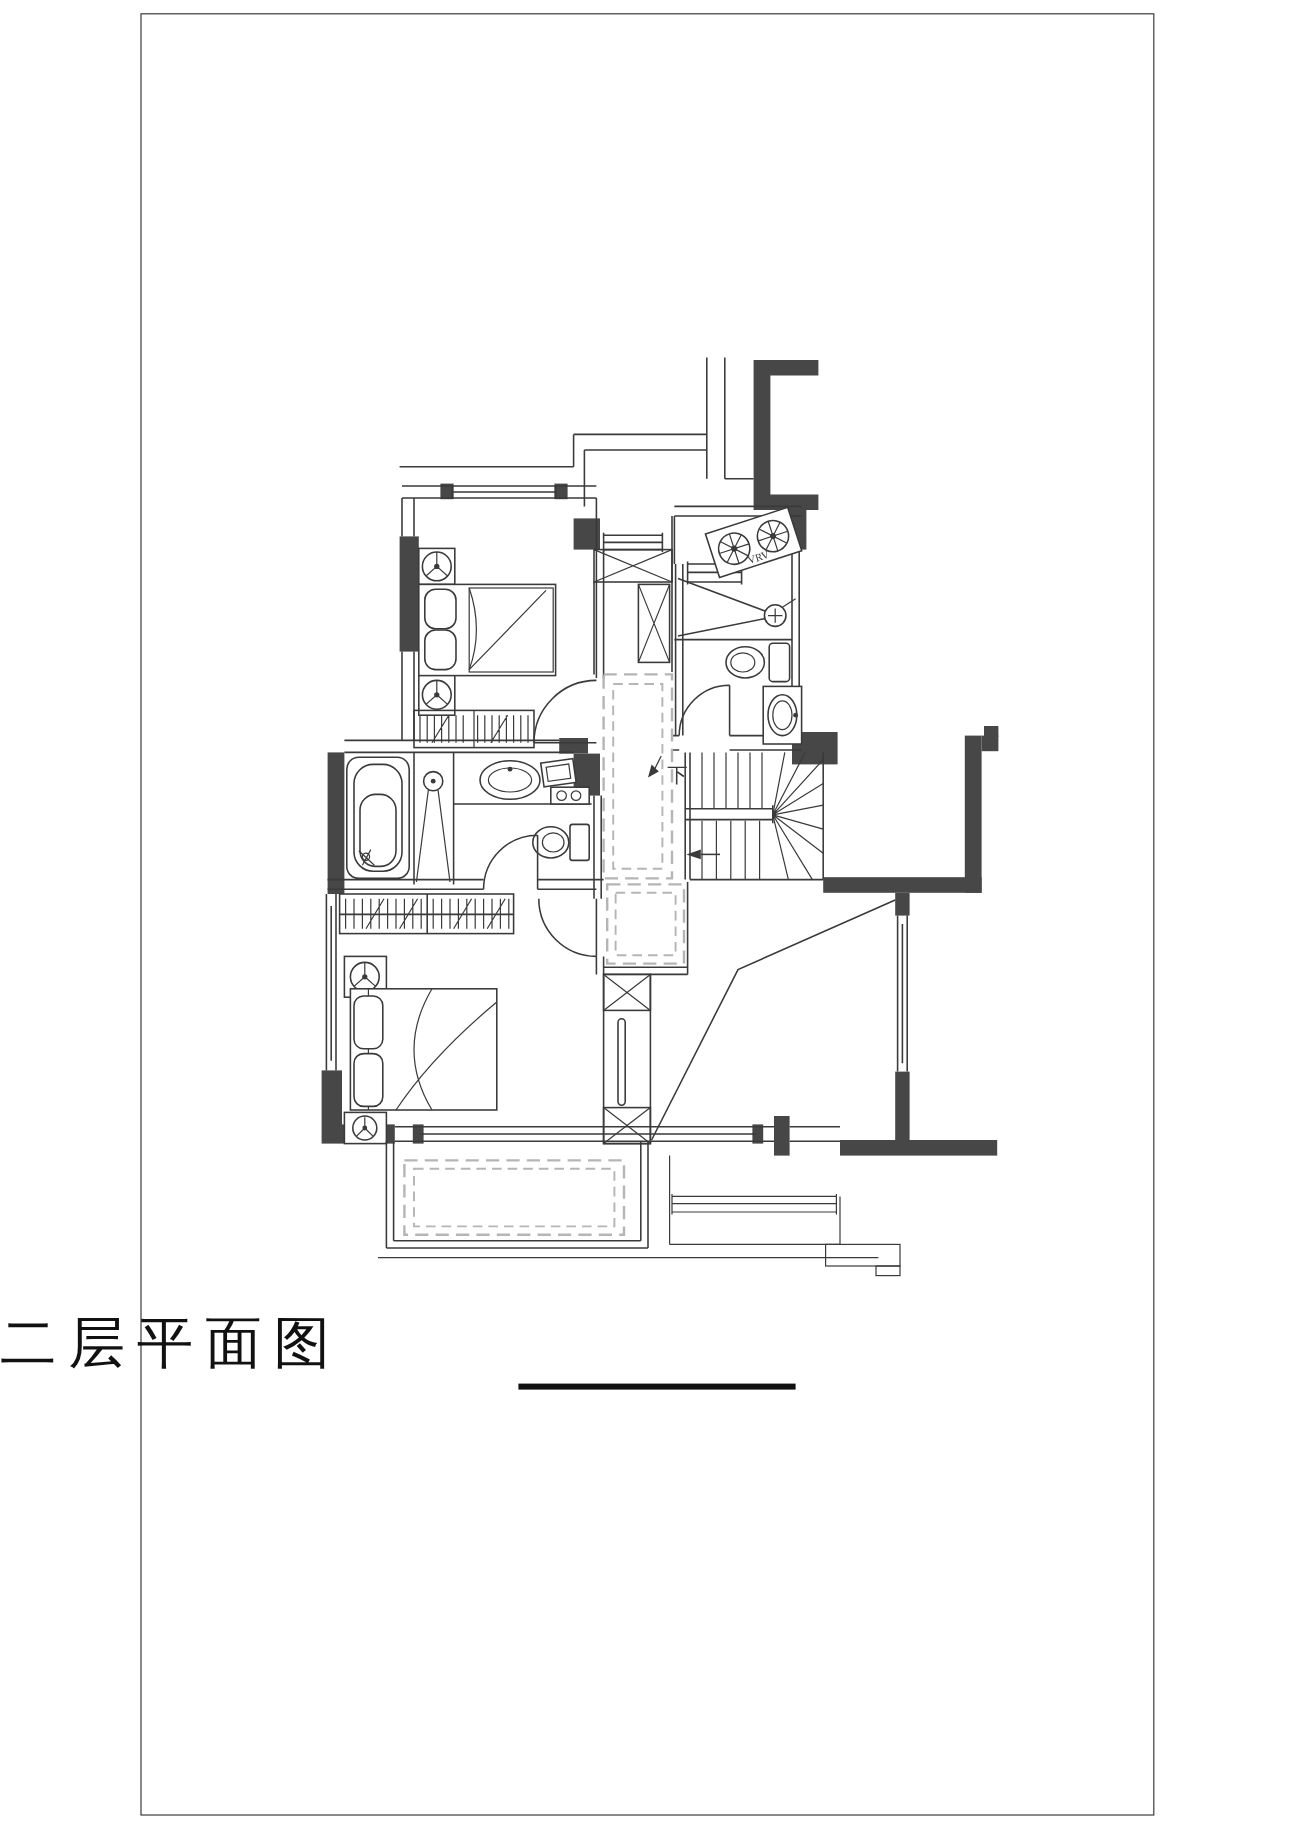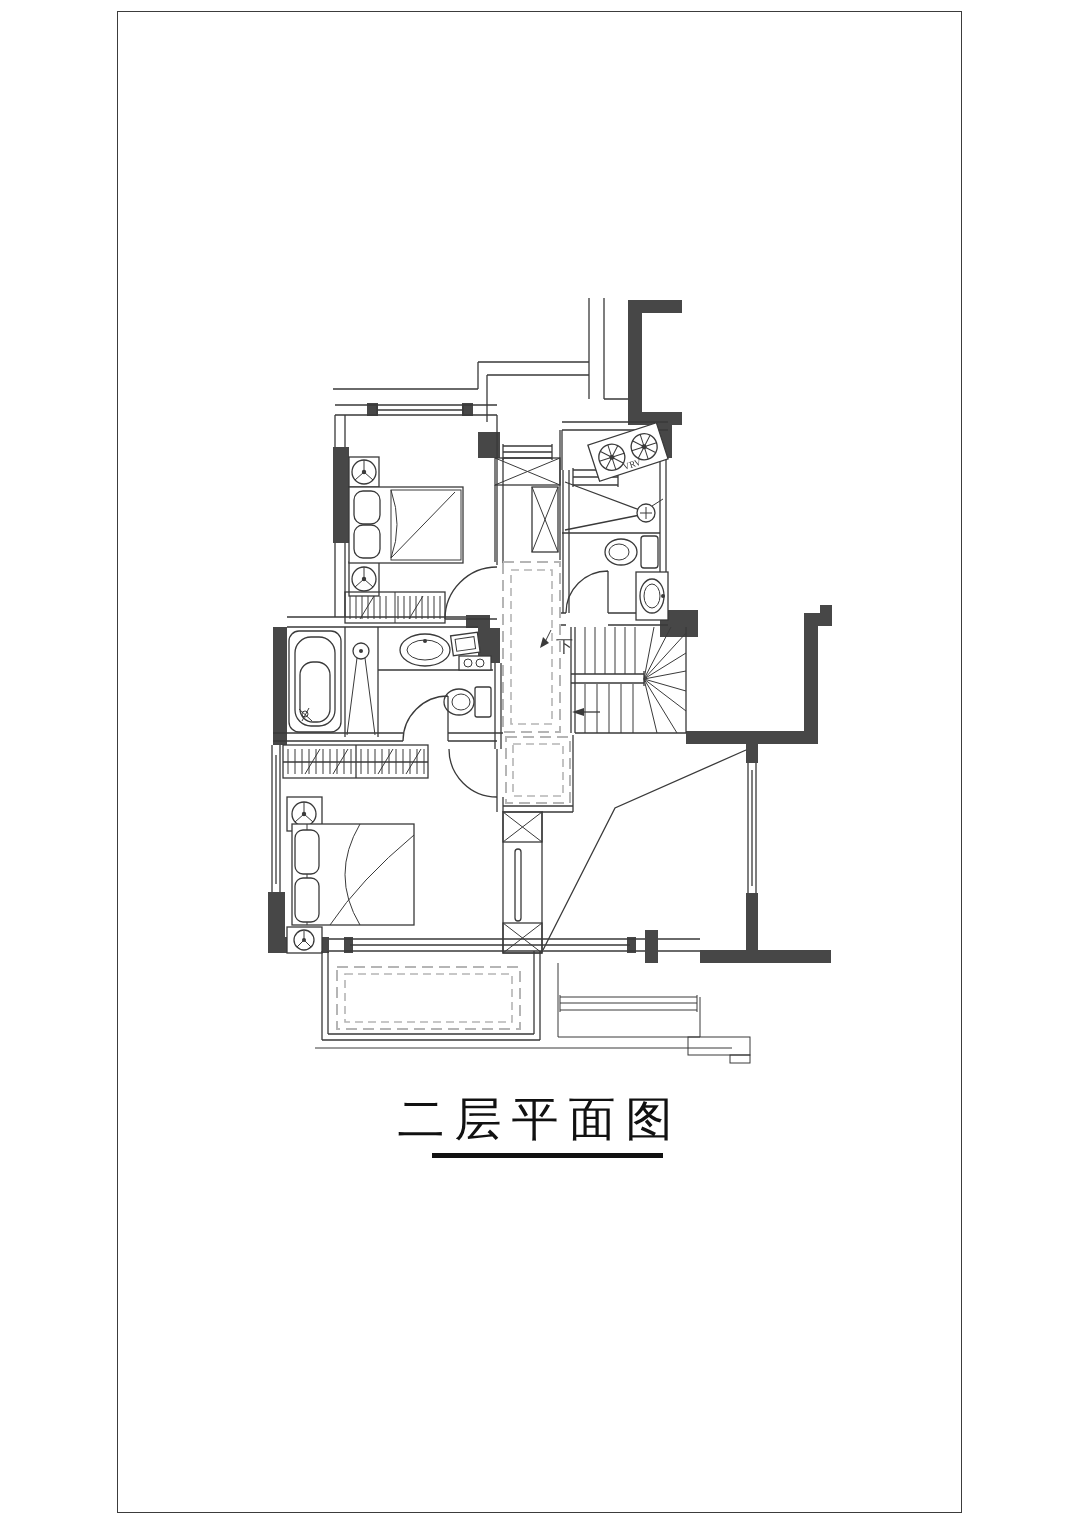--- a/index.html
+++ b/index.html
@@ -11,21 +11,21 @@
   svg{position:absolute;left:0;top:0;}
   .wall{fill:var(--wall-fill,#474747);stroke:none;}
   .ln{fill:none;stroke:var(--line,#3a3a3a);stroke-width:1.3;}
   .th{fill:none;stroke:var(--line,#3a3a3a);stroke-width:1;}
   .fix{fill:#ffffff;stroke:var(--line,#3a3a3a);stroke-width:1.3;}
   .dash{fill:none;stroke:var(--dashed-line,#b5b5b5);stroke-width:2;stroke-dasharray:11 6;}
   .dash2{fill:none;stroke:var(--dashed-line,#b5b5b5);stroke-width:1.6;stroke-dasharray:8 5;}
   .solid-fill{fill:var(--line,#3a3a3a);}
   .small-label{font-family:"Liberation Serif","DejaVu Serif",serif;
        fill:var(--line,#3a3a3a);}
-  .plan-title{position:absolute;left:0;top:1088px;width:1080px;text-align:center;
+  .plan-title{position:absolute;left:0;top:1088px;width:1080px;text-align:left;
        font-size:47px;letter-spacing:10px;color:var(--title-color,#111);}
   .title-underline{position:absolute;left:432px;top:1153px;width:231px;height:5px;
        background:var(--title-color,#111);}
 </style>
 </head>
 <body>
 
 <div id="stage">
   <div class="page-border"></div>
 

